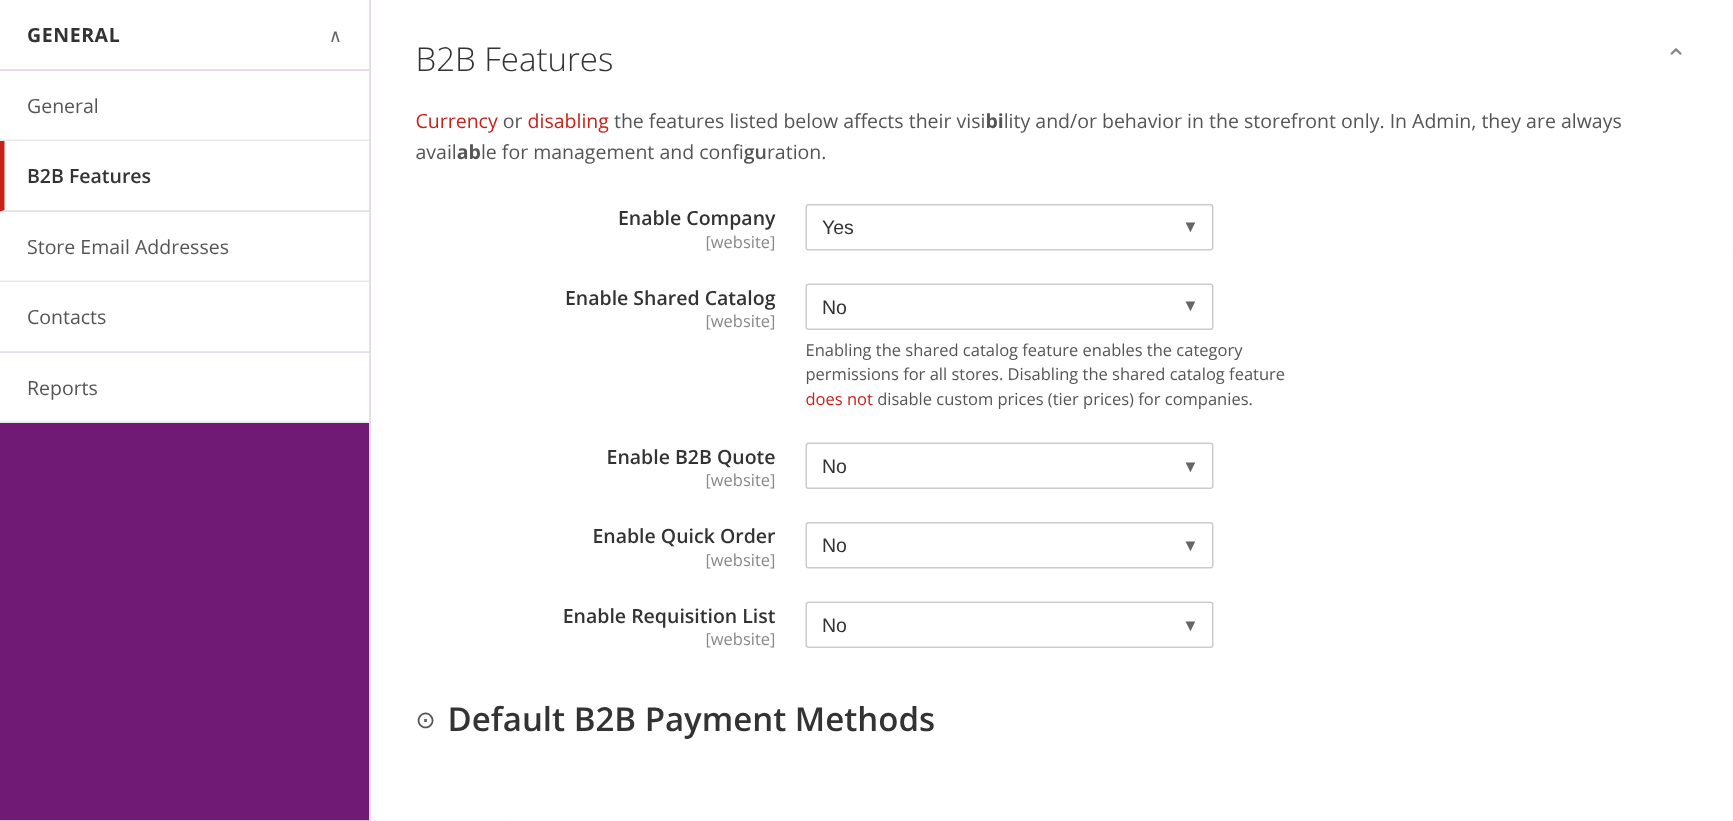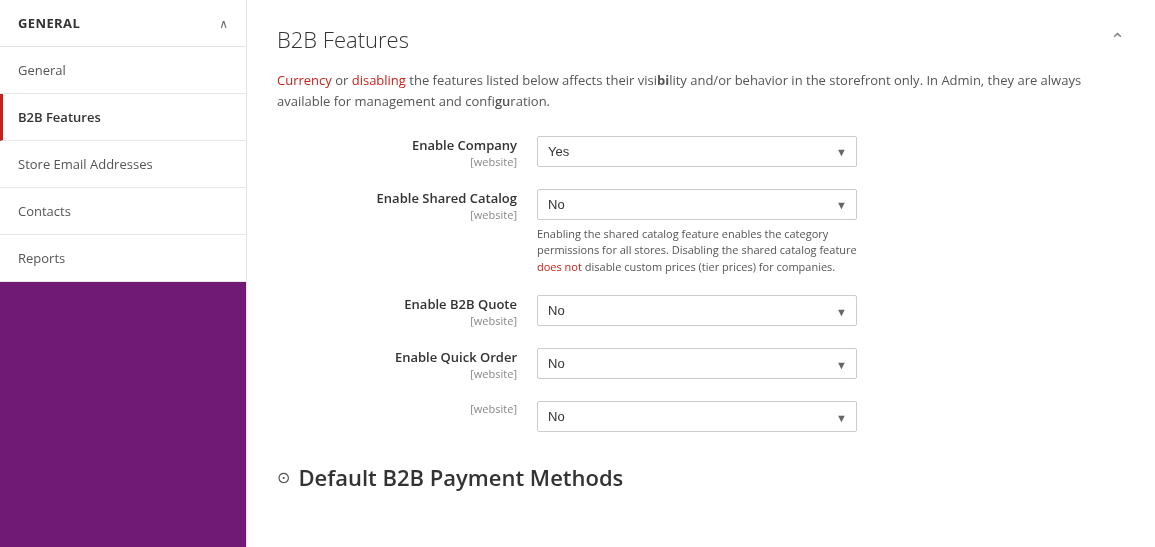--- a/index.html
+++ b/index.html
@@ -127,21 +127,21 @@
       display: block;
     }
 
     .form-control-group {
       flex: 1;
     }
 
     .form-select-wrapper {
       position: relative;
       display: inline-block;
-      width: 320px;
+      width: 272px;
     }
 
     .form-select {
       width: 100%;
       padding: 7px 30px 7px 10px;
       border: 1px solid #ccc;
       background: #fff;
       font-size: 13px;
       color: #333;
       appearance: none;
@@ -210,21 +210,21 @@
     </div>
 </nav>
 
 <main class="main-content">
   <div class="section-header">
     <h1 class="section-title">B2B Features</h1>
     <span class="collapse-icon">⌃</span>
   </div>
 
   <p class="info-text">
-    <span style="color:#c7211a;">Currency</span> or <span style="color:#c7211a;">disabling</span> the features listed below affects their visi<span style="font-weight:700;">bi</span>lity and/or behavior in the storefront only. In Admin, they are always avail<span style="font-weight:400;">ab</span>le for management and confi<span style="font-weight:600;">gu</span>ration.
+    <span style="color:#c7211a;">Currency</span> or <span style="color:#c7211a;">disabling</span> the features listed below affects their visi<span style="font-weight:700;">bi</span>lity and/or behavior in the storefront only. In Admin, they are always avail<span style="font-weight:700;">ab</span>le for management and confi<span style="font-weight:600;">gu</span>ration.
   </p>
 
   <div id="form-rows-container">
       <div class="form-row">
         <div class="form-label-group">
           <span class="form-label">Enable Company</span>
           <span class="form-label-sub">[website]</span>
         </div>
         <div class="form-control-group"><div class="form-select-wrapper"><select class="form-select"><option value="Yes">Yes</option><option value="No">No</option></select><span class="select-arrow">▼</span></div></div>
       </div>
@@ -244,20 +244,21 @@
       </div>
       <div class="form-row">
         <div class="form-label-group">
           <span class="form-label">Enable Quick Order</span>
           <span class="form-label-sub">[website]</span>
         </div>
         <div class="form-control-group"><div class="form-select-wrapper"><select class="form-select"><option value="Yes">Yes</option><option value="No" selected="">No</option></select><span class="select-arrow">▼</span></div></div>
       </div>
       <div class="form-row">
         <div class="form-label-group">
+          <span class="form-label">Enable Requisition List</span>
           <span class="form-label-sub">[website]</span>
         </div>
         <div class="form-control-group"><div class="form-select-wrapper"><select class="form-select"><option value="Yes">Yes</option><option value="No" selected="">No</option></select><span class="select-arrow">▼</span></div></div>
       </div>
     </div>
 
   <div class="payment-section-header">
     <span class="payment-section-icon">⊙</span>
     <span class="payment-section-title">Default B2B Payment Methods</span>
   </div>

